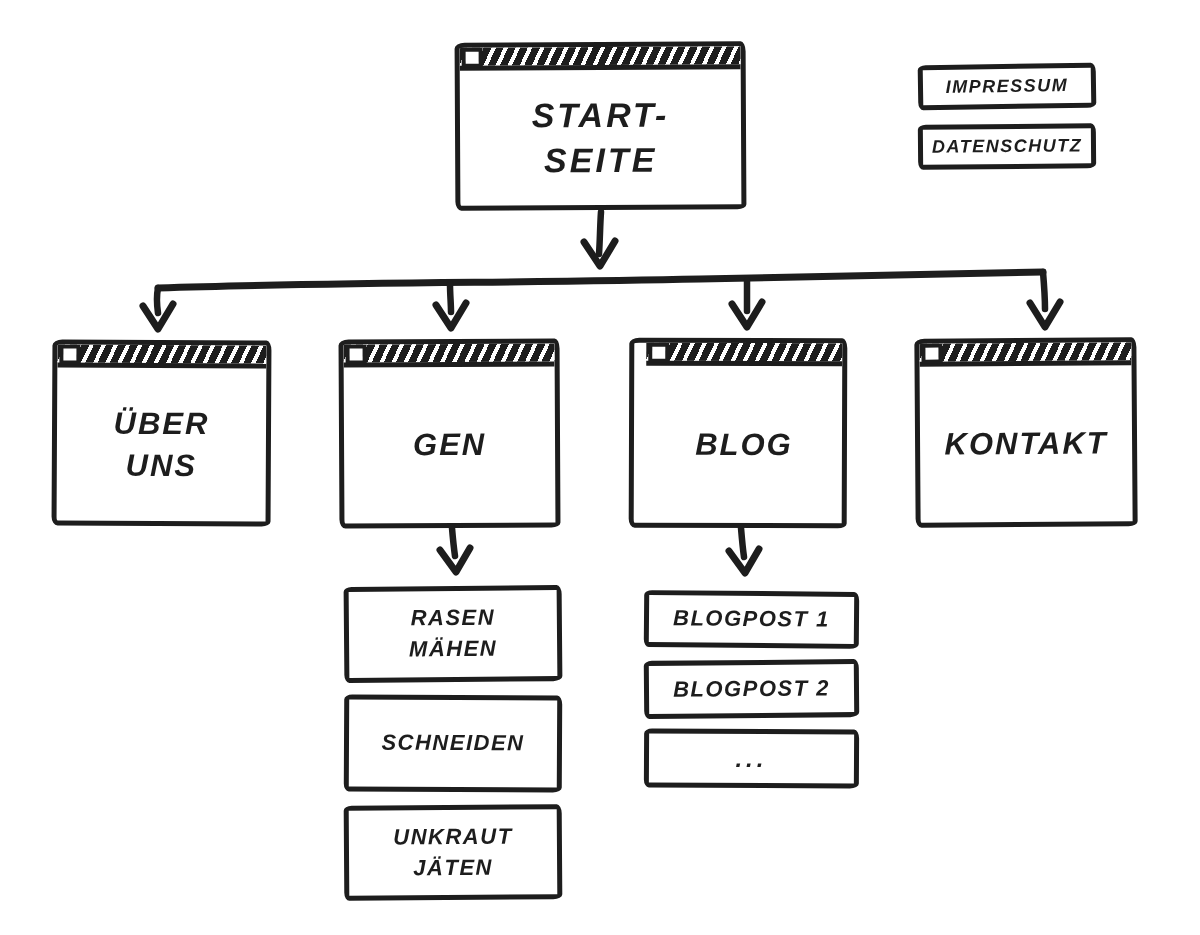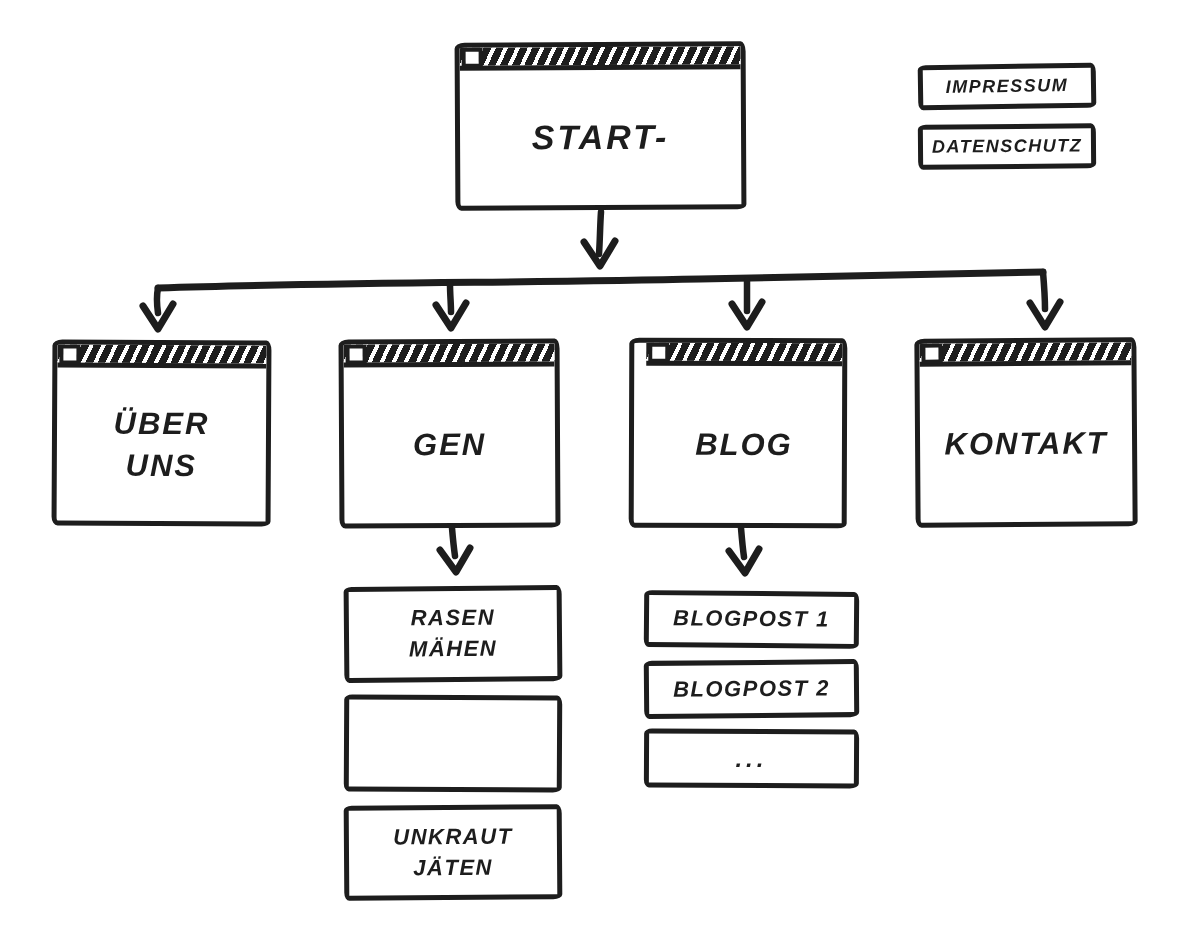--- a/index.html
+++ b/index.html
@@ -97,20 +97,21 @@
     <path class="shaft" d="M741,528 C742,540 743,550 744,557"></path>
     <path class="head" d="M729,551 L745,573 L759,549"></path>
   </svg>
 
   <div class="node window" id="node-start">
     <div class="titlebar">
       <span class="winbtn"></span>
     </div>
     <div class="window-body">
       <span class="hand t-root">START-</span>
+      <span class="hand t-root">SEITE</span>
     </div>
   </div>
 
   <div class="node card" id="node-impressum">
     <span class="hand t-legal">IMPRESSUM</span>
   </div>
   <div class="node card" id="node-datenschutz">
     <span class="hand t-legal">DATENSCHUTZ</span>
   </div>
 
@@ -154,20 +155,21 @@
   </div>
 
   <div class="node card" id="node-service-0">
     <div>
       <span class="hand t-item">RASEN</span>
       <span class="hand t-item">MÄHEN</span>
     </div>
   </div>
   <div class="node card" id="node-service-1">
     <div>
+      <span class="hand t-item">SCHNEIDEN</span>
     </div>
   </div>
   <div class="node card" id="node-service-2">
     <div>
       <span class="hand t-item">UNKRAUT</span>
       <span class="hand t-item">JÄTEN</span>
     </div>
   </div>
 
   <div class="node card" id="node-blogpost-0">

